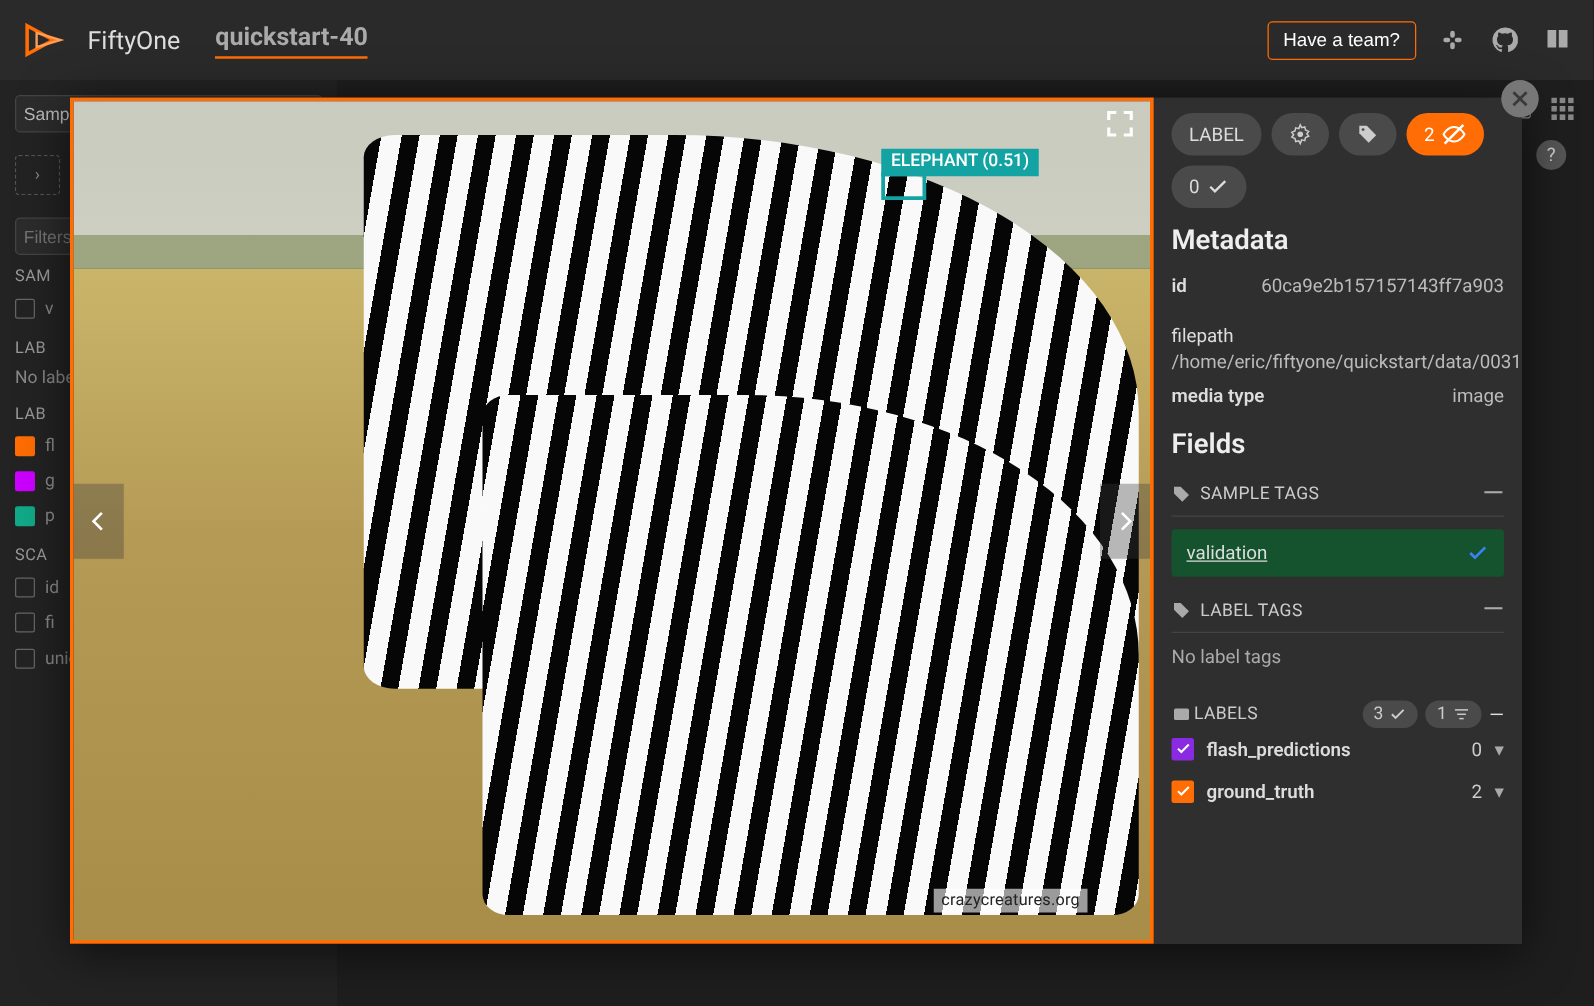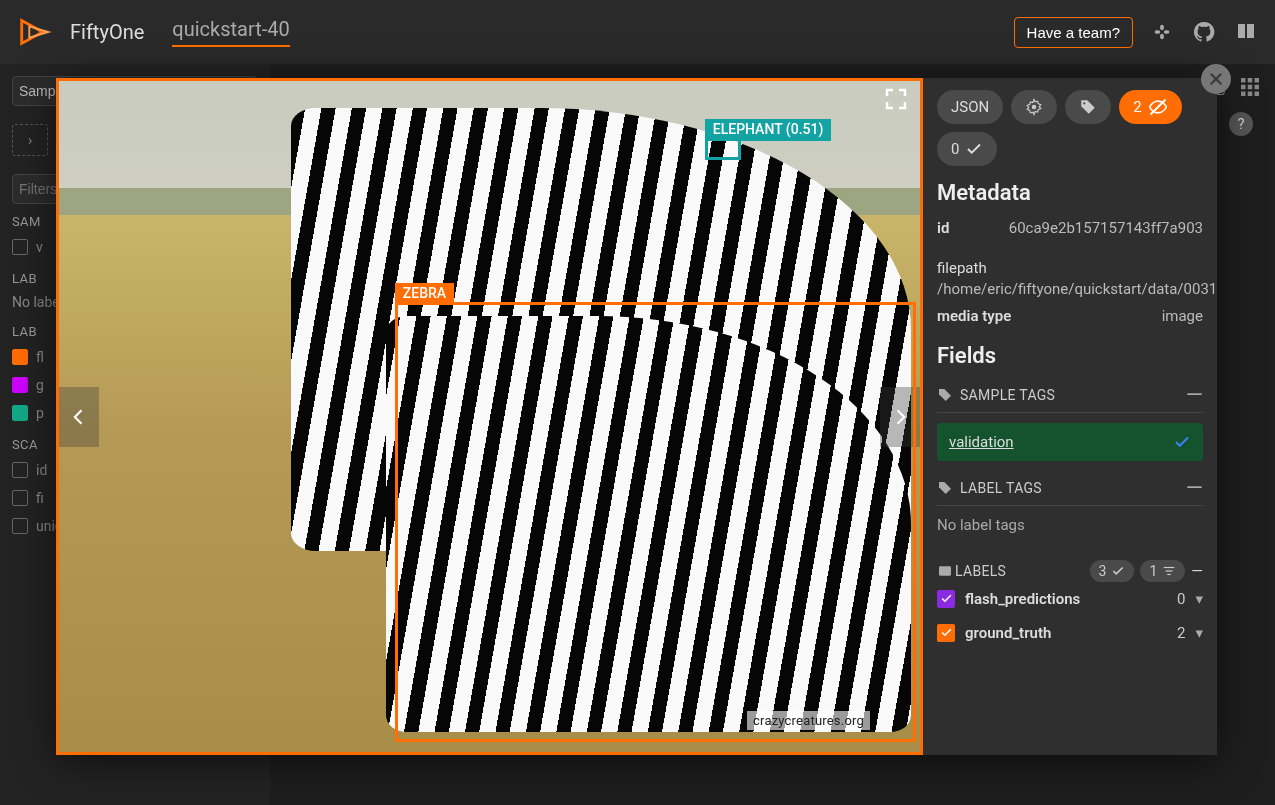--- a/index.html
+++ b/index.html
@@ -1,21 +1,21 @@
 <!DOCTYPE html>
 <html><head>
 <meta charset="utf-8">
 <style>
   * { box-sizing: border-box; margin: 0; padding: 0; }
   html, body { width: 1275px; height: 805px; font-family: -apple-system, "Segoe UI", Roboto, Helvetica, Arial, sans-serif; background: #1a1a1a; color: #ddd; overflow: hidden; }
   
   .header { height: 64px; background: #2a2a2a; display: flex; align-items: center; padding: 0 16px; gap: 16px; }
   .logo { width: 38px; height: 38px; display: flex; align-items: center; }
   .app-title { font-size: 20px; font-weight: 400; color: #ddd; }
-  .ds-name { font-size: 20px; color: #aaa; margin-left: 12px; padding-bottom: 4px; border-bottom: 2px solid #ff6d04; }
+  .ds-name { font-size: 20px; color: #aaa; margin-left: 12px; padding-bottom: 4px; border-bottom: 2px solid #ff6d04; font-weight: bold; }
   .header-spacer { flex: 1; }
   .have-team-btn { border: 1px solid #ff6d04; color: #fff; background: transparent; padding: 6px 12px; border-radius: 4px; font-size: 15px; }
   .header-icon { width: 26px; height: 26px; display: flex; align-items: center; justify-content: center; color: #aaa; }
   
   .bg-layout { position: absolute; top: 64px; left: 0; right: 0; bottom: 0; display: flex; }
   .sidebar-bg { width: 270px; background: #232323; padding: 12px; font-size: 14px; color: #888; }
   .sidebar-bg .row { display: flex; align-items: center; gap: 8px; padding: 6px 0; }
   .sidebar-bg .chk { width: 16px; height: 16px; border: 1.5px solid #666; border-radius: 2px; flex-shrink: 0;}
   .sidebar-bg .chk.filled { background: #ff6d04; border-color:#ff6d04;}
   .sidebar-bg .chk.magenta { background:#c0f; border-color:#c0f;}
@@ -202,29 +202,26 @@
       </div>
     <div class="nav-arrow right">
         <svg viewBox="0 0 24 24" width="20" height="20" fill="none" stroke="#fff" stroke-width="2.5">
           <polyline points="9 4 17 12 9 20"></polyline>
         </svg>
       </div>
     <div class="watermark">crazycreatures.org</div>
       <div class="bbox teal" style="top: 8.5%; left: 75%; width: 4.2%; height: 3.2%;">
         <div class="bbox-label">ELEPHANT (0.51)</div>
       </div>
-      <div class="bbox orange" style="top: 33%; left: 39%; width: 60.5%; height: 65.5%;">
-        <div class="bbox-label">ZEBRA</div>
-      </div>
     </div>
 
   <div class="panel">
     <div class="pill-row">
       <div class="pill wide">
-          <span>JSON</span>
+          <span>LABEL</span>
         </div>
       <div class="pill">
           <svg viewBox="0 0 24 24" width="18" height="18" fill="#ccc">
             <circle cx="12" cy="12" r="3"></circle>
             <path d="M12 2l1.5 3 3.3-.8.8 3.3L21 9l-2 2.5L21 14l-3.4 1.5-.8 3.3-3.3-.8L12 22l-1.5-3-3.3.8-.8-3.3L3 15l2-2.5L3 10l3.4-1.5.8-3.3 3.3.8z" fill="none" stroke="#ccc" stroke-width="1.6"></path>
           </svg>
         </div>
       <div class="pill">
           <svg viewBox="0 0 24 24" width="18" height="18" fill="#ccc">
             <path d="M3 3h8l10 10-8 8L3 11z"></path>

